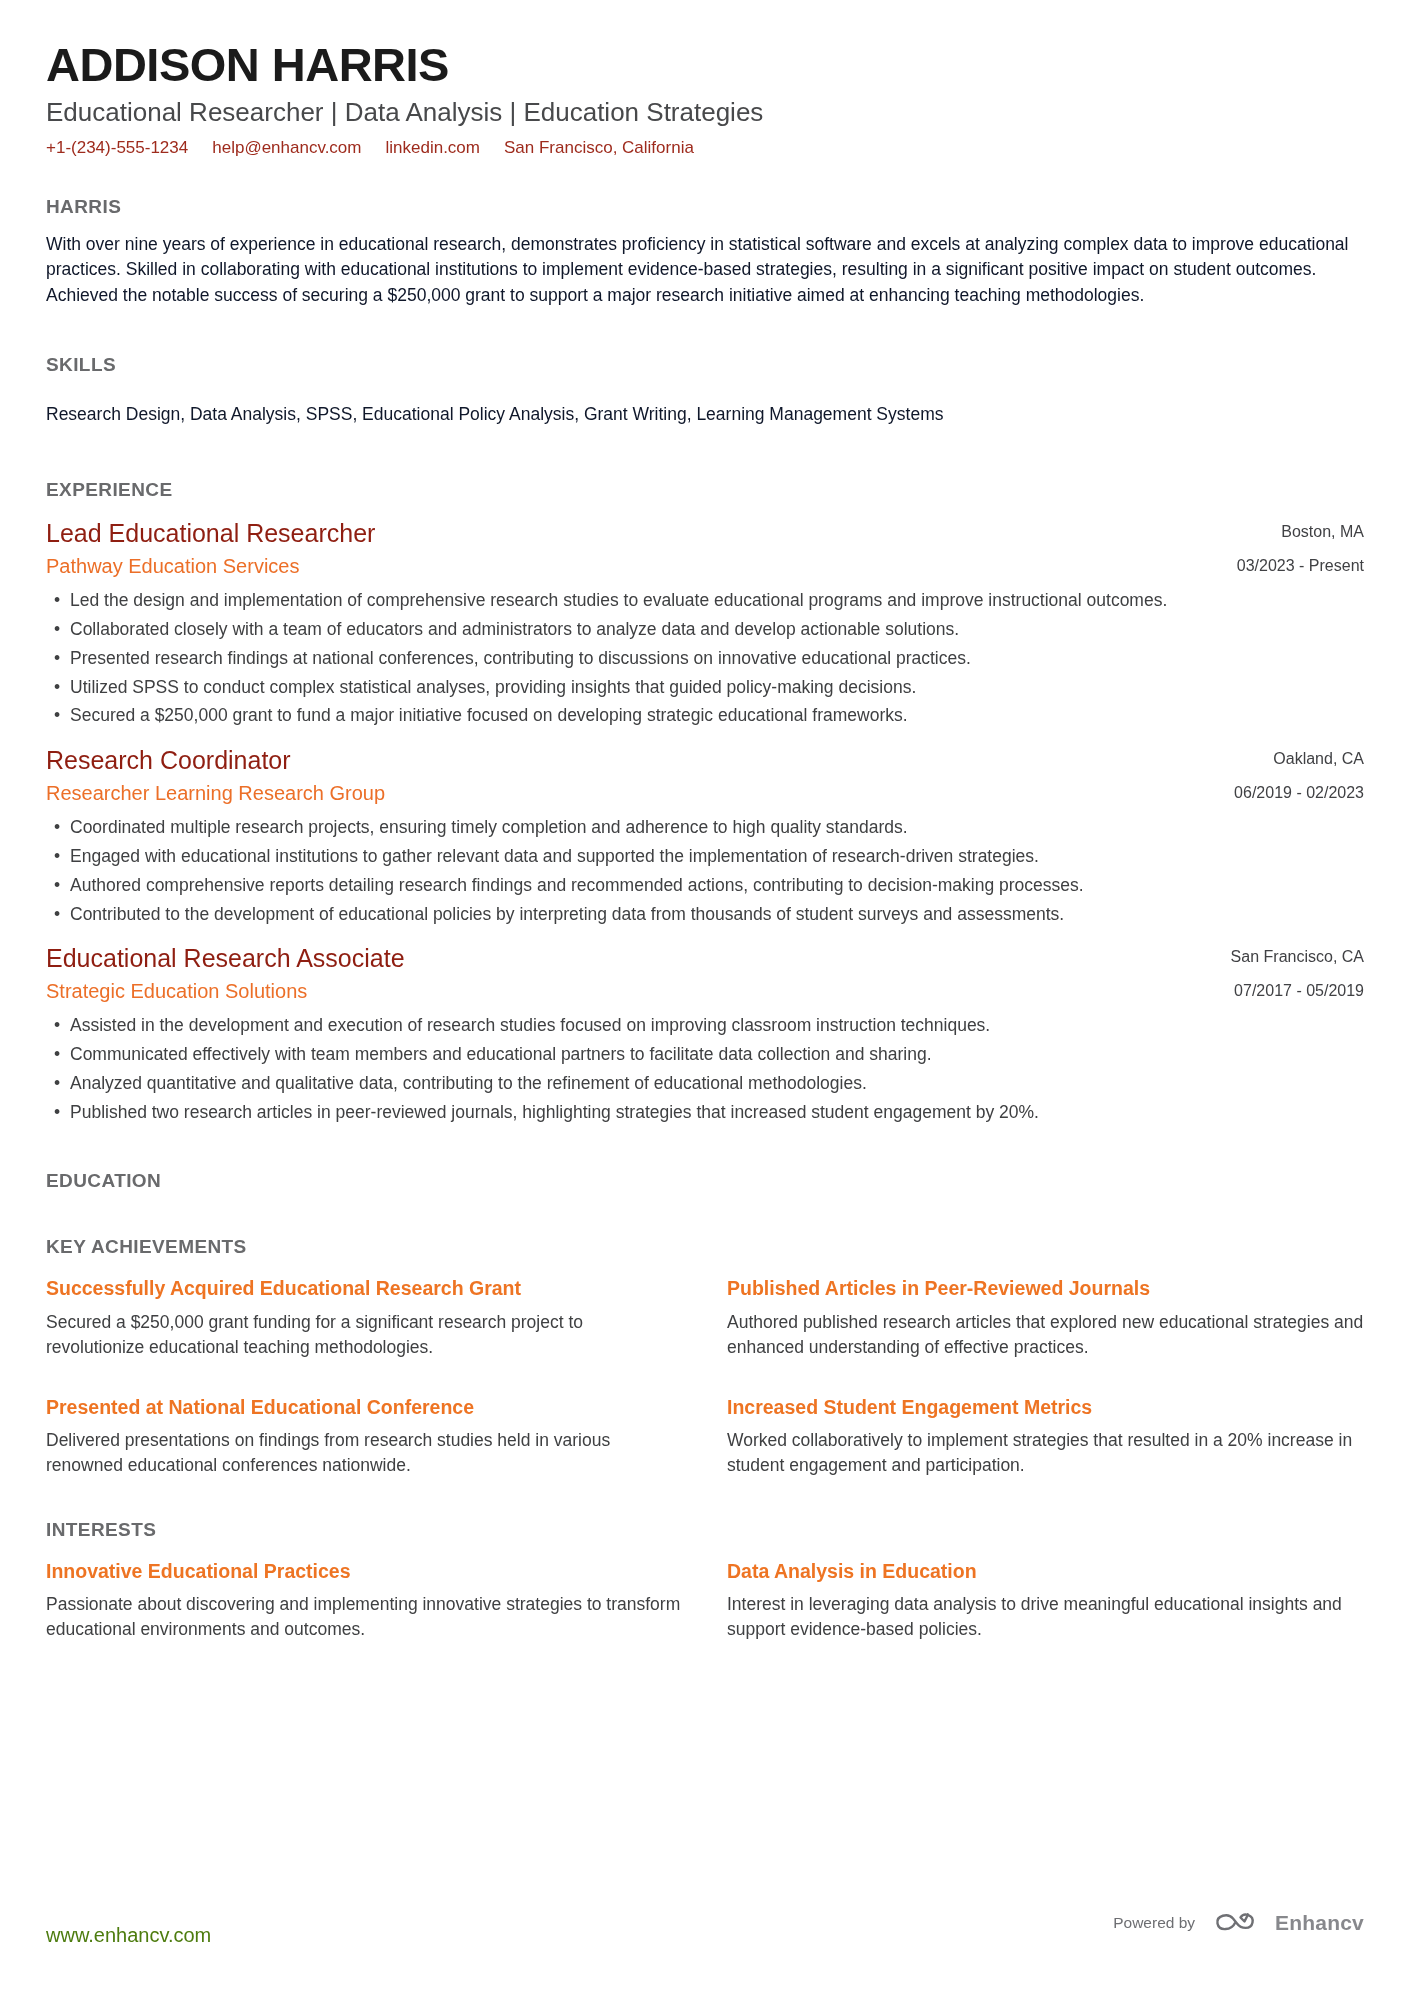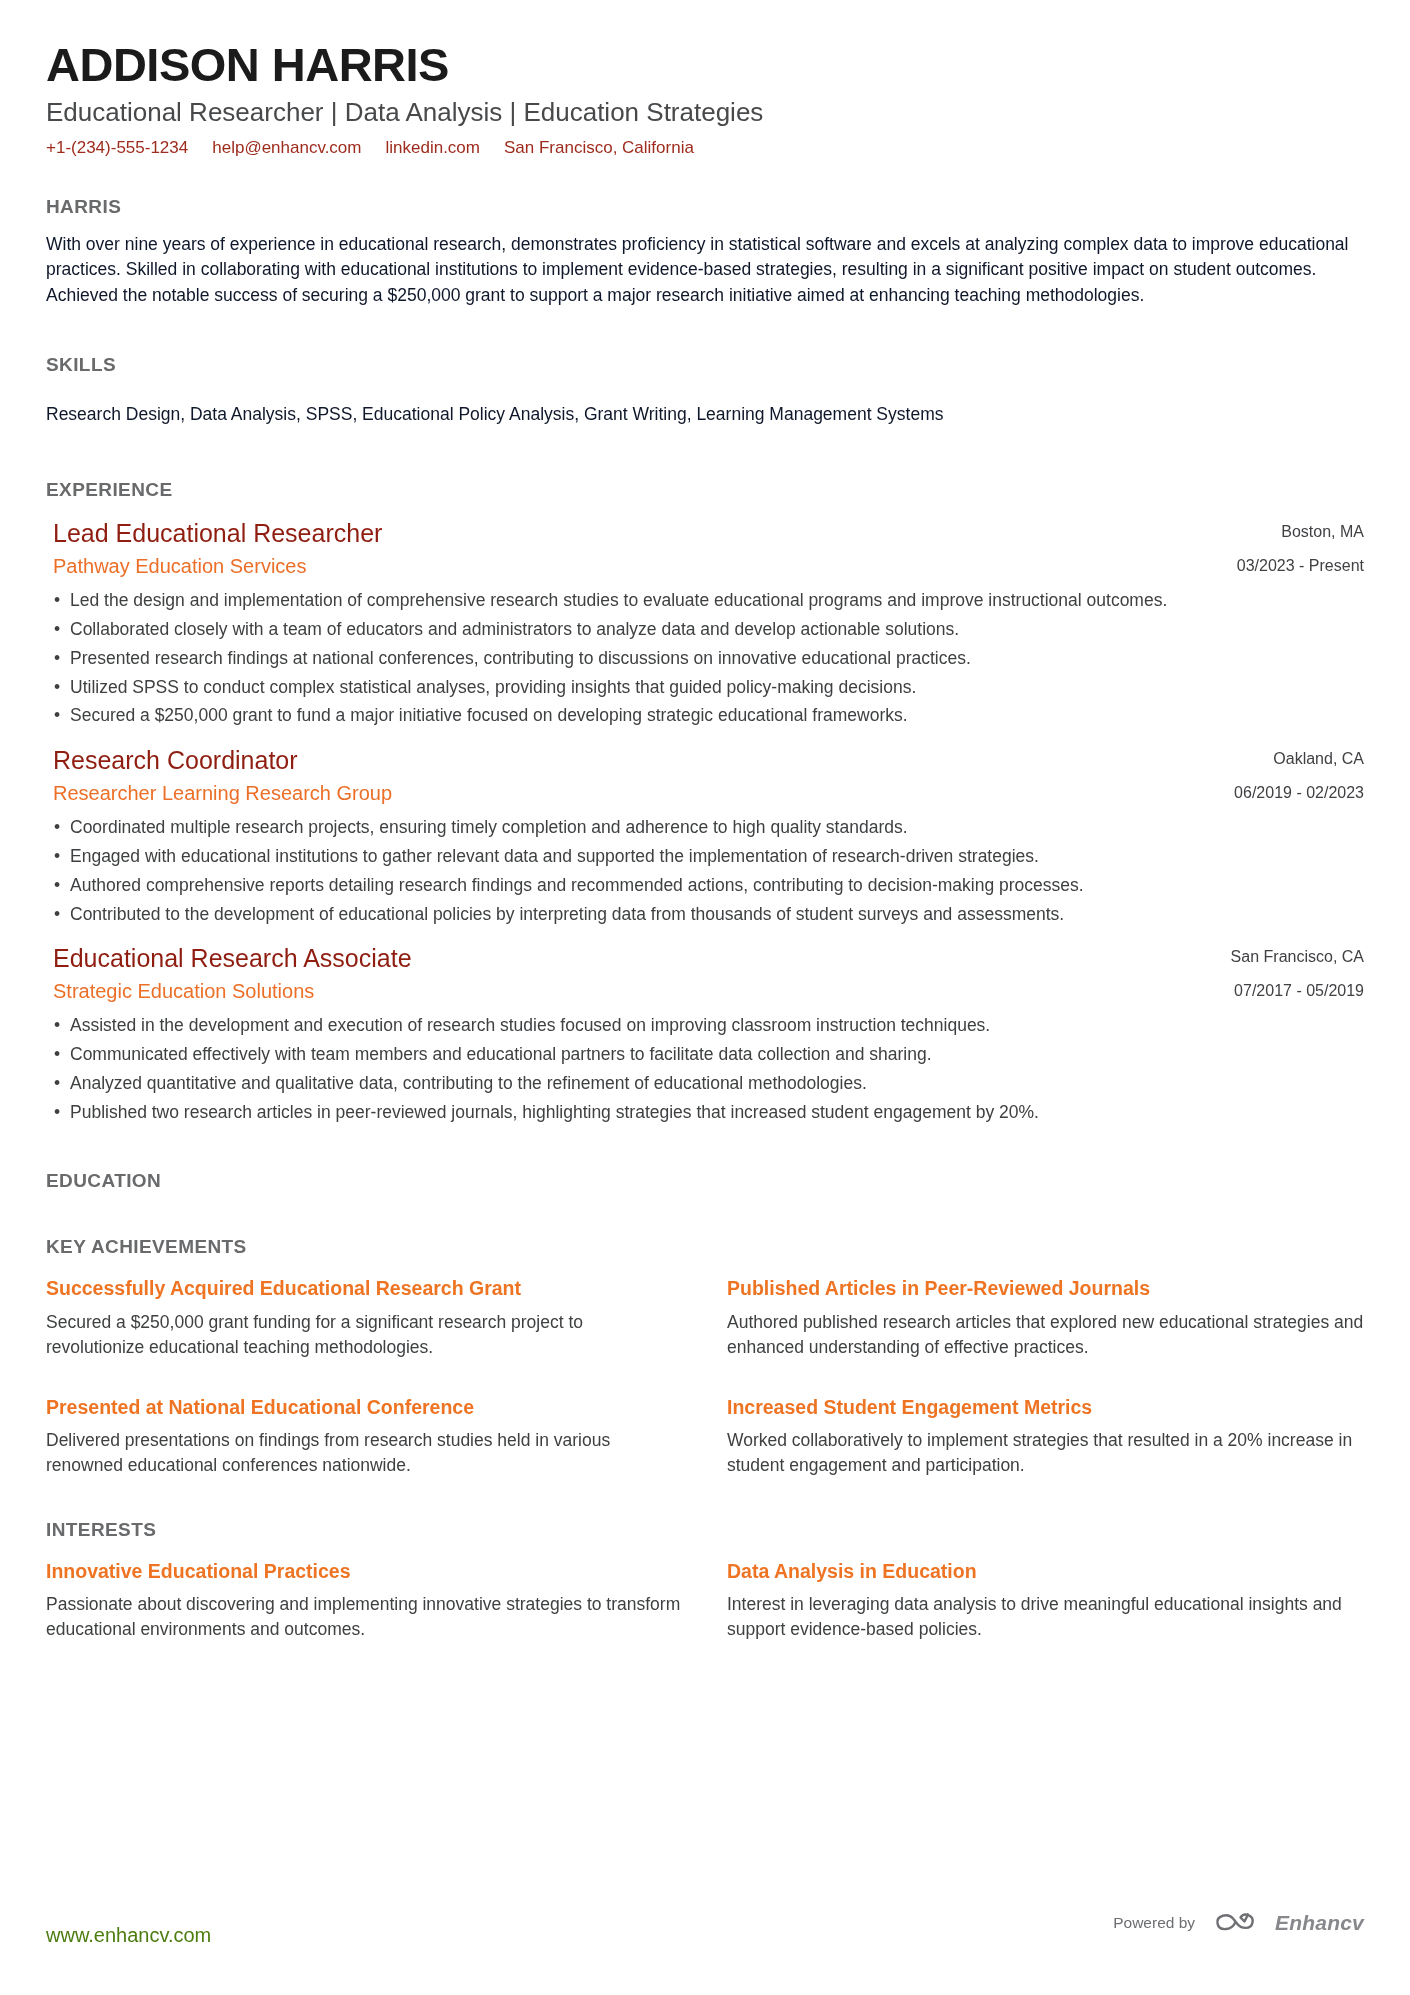--- a/index.html
+++ b/index.html
@@ -19,21 +19,21 @@
   .mt-sum{margin-top:38px;}
   .mt-skills{margin-top:46px;}
   .mt-exp{margin-top:52px;}
   .mt-edu{margin-top:46px;}
   .mt-ach{margin-top:44px;}
   .mt-int{margin-top:40px;}
   .body-text{font-size:17.5px;line-height:1.45;color:#0f172a;margin-top:14px;}
   .skills-text{margin-top:26px;}
   
   .job{margin-top:18px;}
-  .job-head{display:flex;justify-content:space-between;align-items:flex-start;margin-left:7px;}
+  .job-head{display:flex;justify-content:space-between;align-items:flex-start;}
   .job-title{font-size:25px;font-weight:500;color:#8f1e11;line-height:1.15;}
   .job-company{font-size:20px;font-weight:500;color:#ec6f28;margin-top:7px;}
   .job-meta{text-align:right;font-size:16px;color:#404144;flex-shrink:0;padding-top:4px;}
   .job-meta .dates{margin-top:16px;}
   ul.bullets{margin:10px 0 0 0;padding:0;list-style:none;}
   ul.bullets li{
     position:relative;padding-left:24px;font-size:17.5px;line-height:1.42;
     margin-top:4px;color:#3f4042;
   }
   ul.bullets li::before{content:"•";position:absolute;left:8px;color:#3f4042;}
@@ -43,21 +43,21 @@
   .edu-school{font-size:20px;color:#3c3d3f;margin-top:8px;}
   
   .two-col{display:grid;grid-template-columns:1fr 1fr;column-gap:44px;row-gap:34px;margin-top:18px;}
   .card-title{font-size:19.5px;font-weight:700;color:#ee7423;line-height:1.25;}
   .card-text{font-size:17.5px;line-height:1.45;color:#3f4042;margin-top:9px;}
   
   .footer{margin-top:auto;display:flex;justify-content:space-between;align-items:center;padding-top:40px;}
   .footer-site{font-size:20px;color:#4d7c0f;margin-top:25px;}
   .powered{display:flex;align-items:center;gap:18px;}
   .powered-label{font-size:15.5px;color:#6d6e72;}
-  .brand-word{font-size:21px;color:#87888c;font-weight:600;letter-spacing:.2px;font-style:italic;}
+  .brand-word{font-size:21px;color:#87888c;font-weight:600;letter-spacing:.2px;}
   .logo-svg{display:block;}
 </style>
 </head>
 <body>
 
 <div class="page">
 
   <div>
     <div class="name">ADDISON HARRIS</div>
     <div class="headline">Educational Researcher | Data Analysis | Education Strategies</div>

